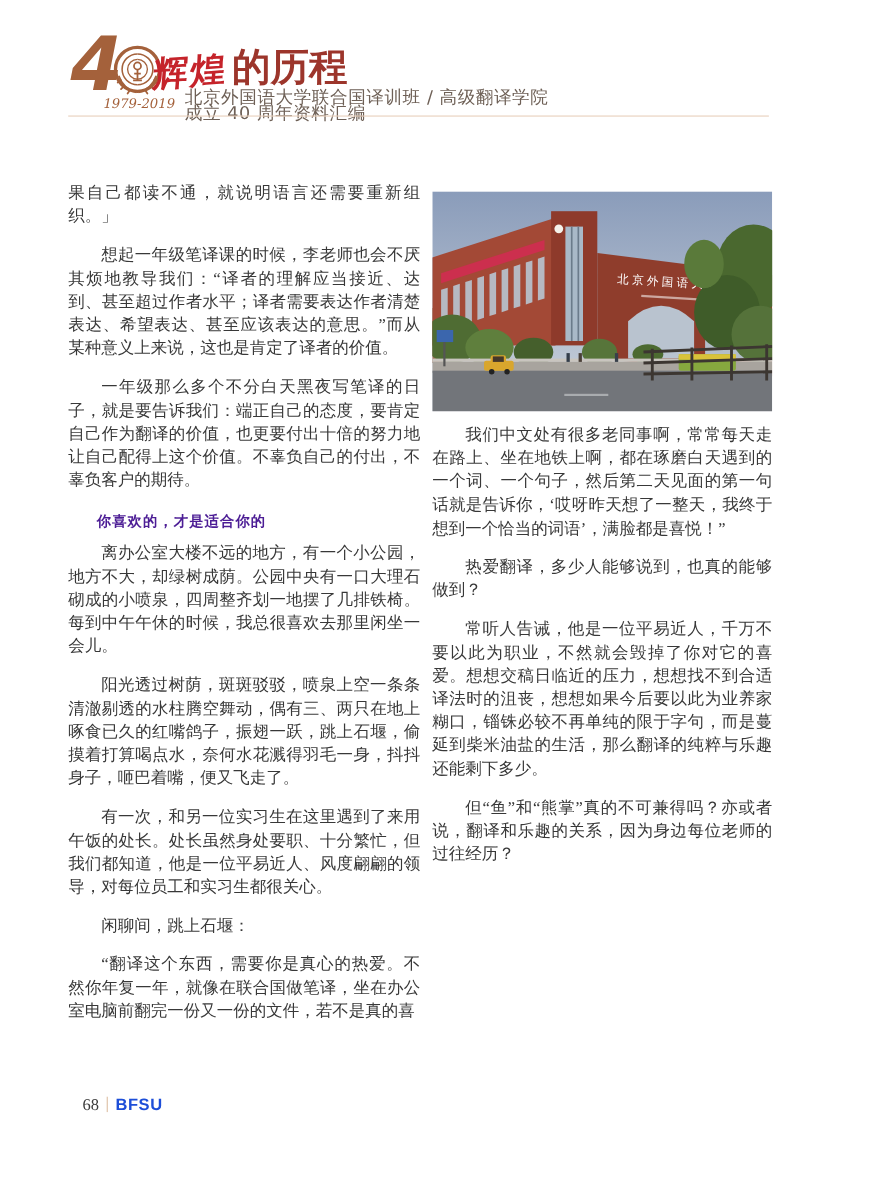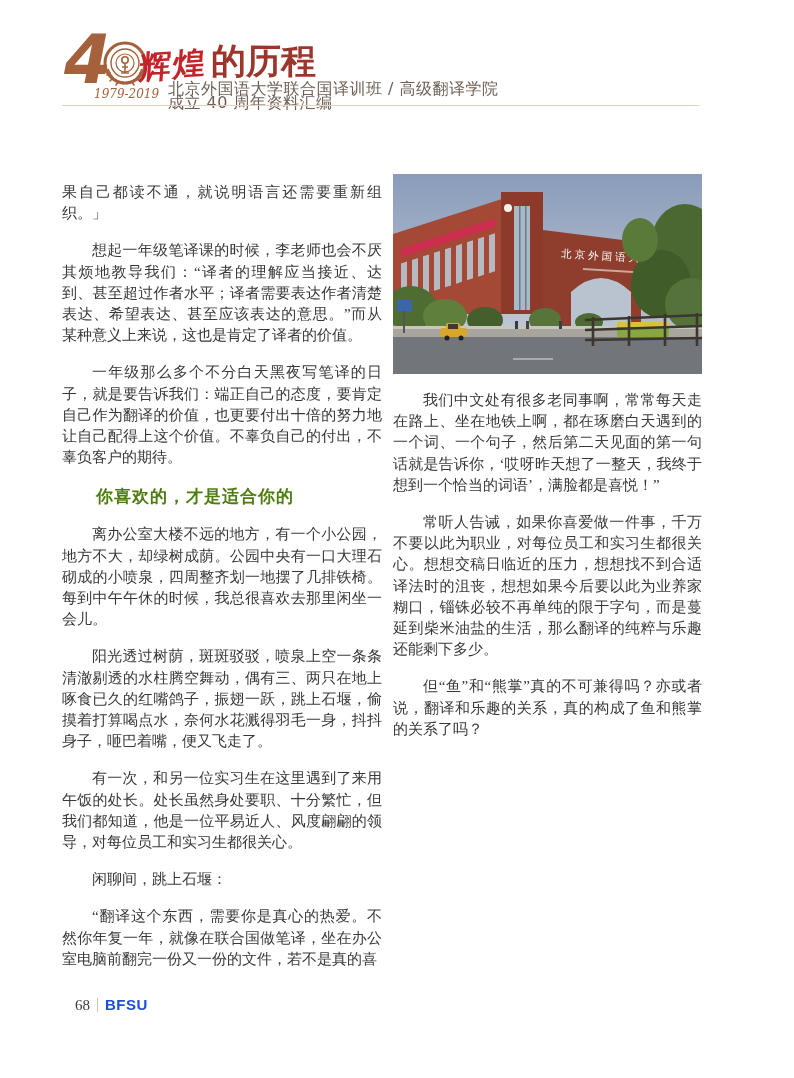--- a/index.html
+++ b/index.html
@@ -34,26 +34,26 @@
   }
   .header-rule {
     position:absolute; left:62px; top:105px; width:637px; height:1px;
     background:#e8d0bc;
   }
   
   .col { position:absolute; top:166px; }
   .col-left  { left:62px;  width:320px; }
   .col-right { left:393px; width:309px; }
   .col p {
-    margin:16px 0 14px 0; font-size:15px; line-height:21.2px; color:#383838;
+    margin:0 0 14px 0; font-size:15px; line-height:21.2px; color:#383838;
     text-align:justify; word-break:break-all;
   }
   .col p.indent { text-indent:2em; }
   .red-heading {
-    margin:17px 0 10px 0; font-size:17px; font-weight:bold; color:#4d7c0f;
+    margin:17px 0 10px 0; font-size:13px; font-weight:bold; color:#4c1d95;
     font-family:"DejaVu Sans",sans-serif; text-indent:2em; letter-spacing:1px;
   }
   figure.photo { margin:8px 0 12px 0; padding:0; width:309px; height:200px; }
   
   .footer { position:absolute; left:75px; top:996px; font-size:15px; white-space:nowrap; }
   .footer .pagenum { color:#3b3b3b; font-family:"Liberation Serif",serif;text-align:right; }
   .footer .sep {
     display:inline-block; width:1px; height:14px; background:#ddbfa4;
     margin:0 7px; vertical-align:-2px;
   }
@@ -190,22 +190,23 @@
             <line x1="272" y1="140" x2="272" y2="172"></line>
             <line x1="304" y1="139" x2="304" y2="172"></line>
           </g>
 
           <rect x="122" y="147" width="3" height="8" fill="#333d4a"></rect>
           <rect x="133" y="147" width="3" height="8" fill="#4a4038"></rect>
           <rect x="166" y="147" width="3" height="8" fill="#38404a"></rect>
         </svg>
       </figure>
       <p class="indent">我们中文处有很多老同事啊，常常每天走在路上、坐在地铁上啊，都在琢磨白天遇到的一个词、一个句子，然后第二天见面的第一句话就是告诉你，‘哎呀昨天想了一整天，我终于想到一个恰当的词语’，满脸都是喜悦！”</p>
-      <p class="indent">常听人告诫，如果你喜爱做一件事，千万不要以此为职业，对每位员工和实习生都很关心。想想交稿日临近的压力，想想找不到合适译法时的沮丧，想想如果今后要以此为业养家糊口，锱铢必较不再单纯的限于字句，而是蔓延到柴米油盐的生活，那么翻译的纯粹与乐趣还能剩下多少。</p>
-      <p class="indent">但“鱼”和“熊掌”真的不可兼得吗？亦或者说，翻译和乐趣的关系，真的构成了鱼和熊掌的关系了吗？</p>
+      <p class="indent">热爱翻译，多少人能够说到，也真的能够做到？</p>
+      <p class="indent">常听人告诫，他是一位平易近人，千万不要以此为职业，不然就会毁掉了你对它的喜爱。想想交稿日临近的压力，想想找不到合适译法时的沮丧，想想如果今后要以此为业养家糊口，锱铢必较不再单纯的限于字句，而是蔓延到柴米油盐的生活，那么翻译的纯粹与乐趣还能剩下多少。</p>
+      <p class="indent">但“鱼”和“熊掌”真的不可兼得吗？亦或者说，翻译和乐趣的关系，因为身边每位老师的过往经历？</p>
     </section>
 
   </main>
 
   <footer class="footer">
     <span class="pagenum">68</span><span class="sep"></span><span class="brand">BFSU</span>
   </footer>
 
 </div>
 

